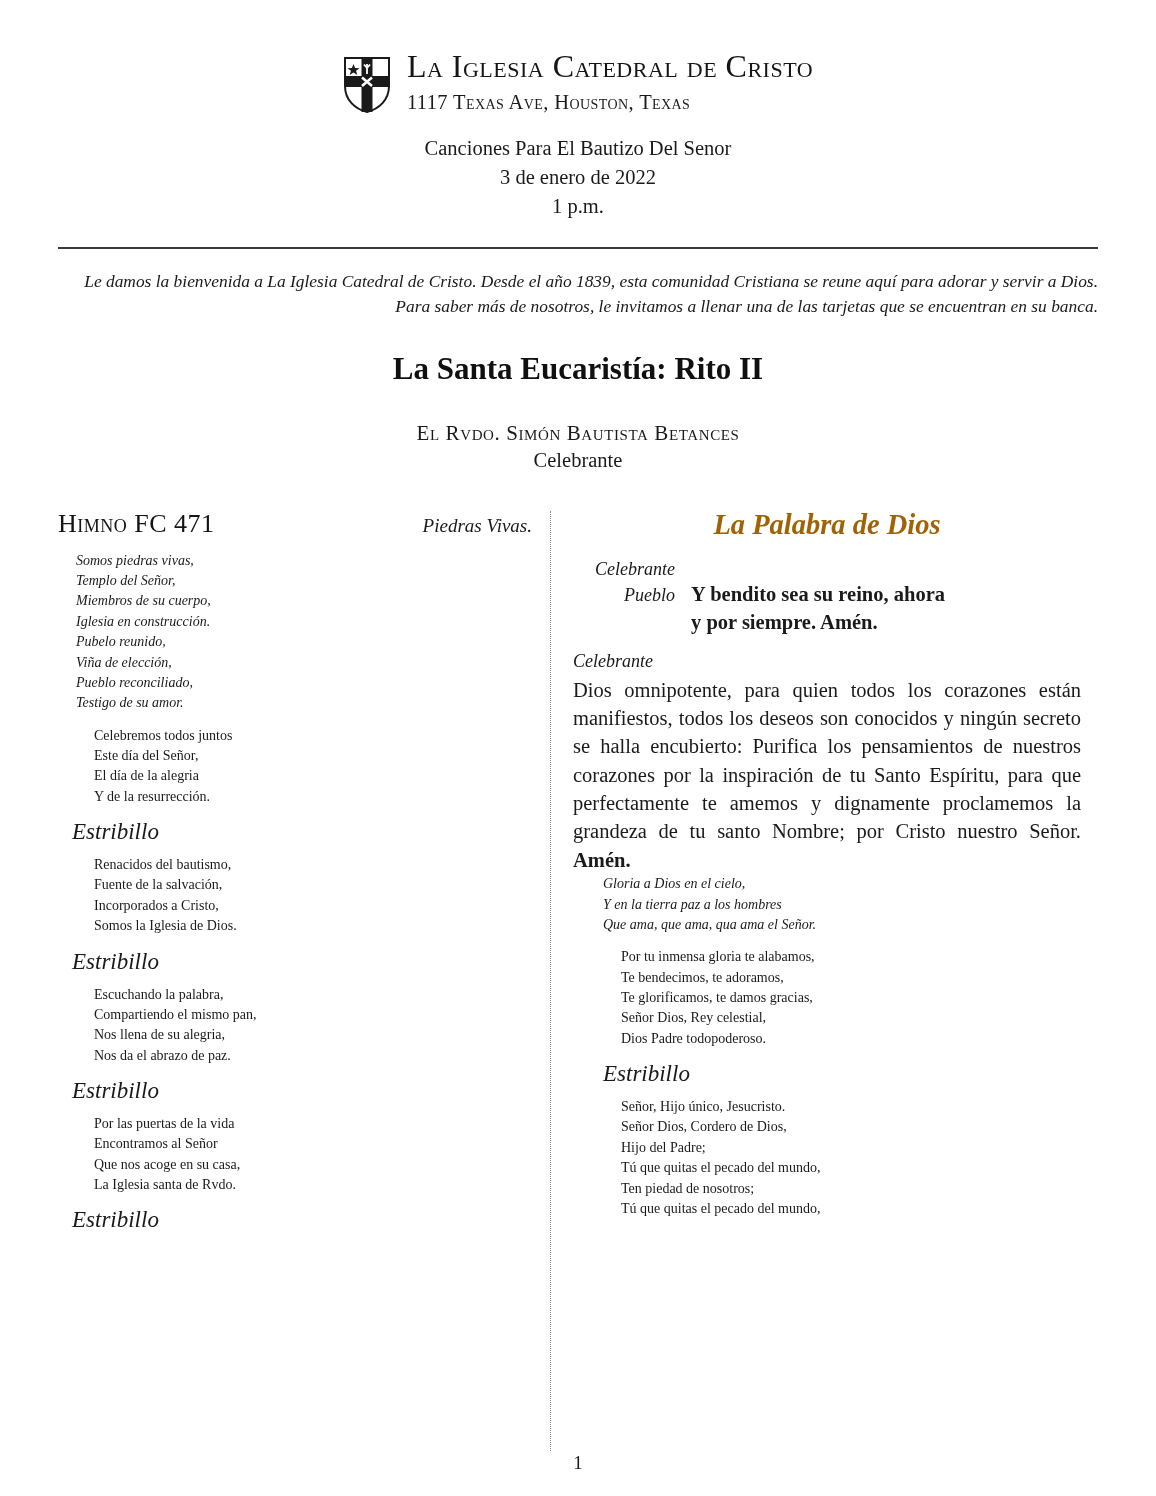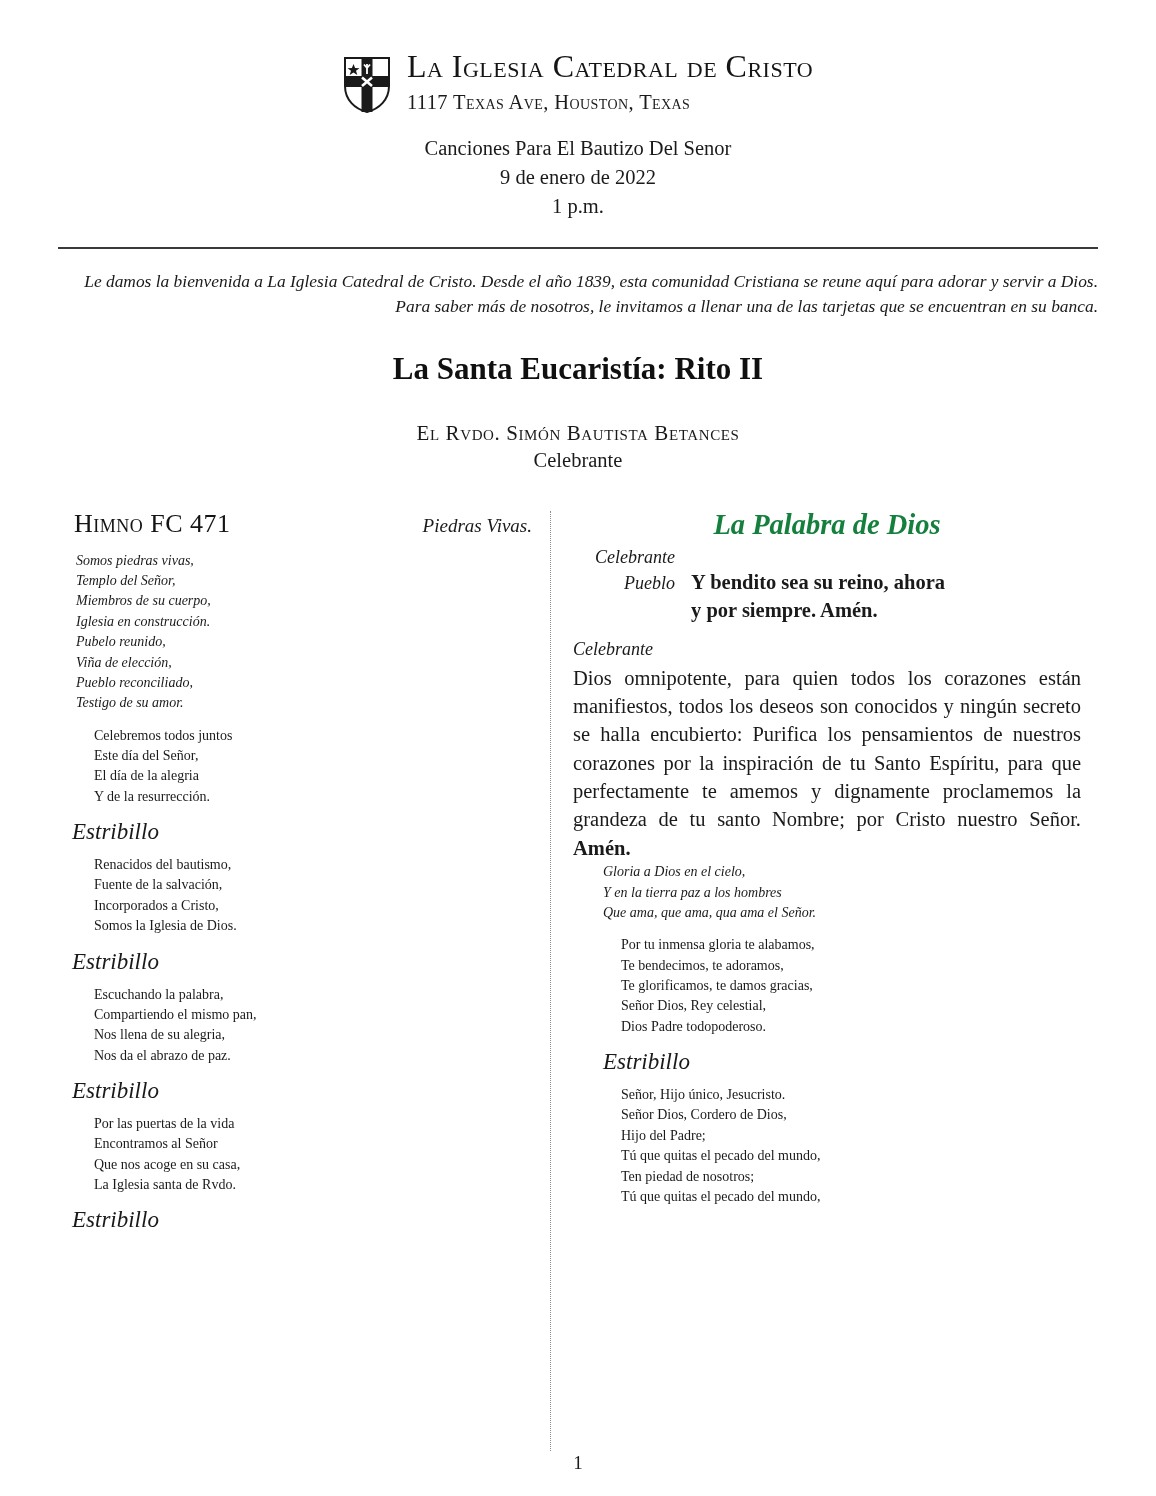--- a/index.html
+++ b/index.html
@@ -149,36 +149,35 @@
     display: flex;
     align-items: baseline;
     justify-content: space-between;
     margin-bottom: 12px;
   }
   .sec-head .title {
     font-size: 26px;
     font-variant: small-caps;
     letter-spacing: 0.5px;
     color: #141414;
-    margin-left: 16px;
   }
   .sec-head .tune {
     font-size: 19px;
     font-style: italic;
     color: #1a1a1a;
     margin-left: 42px;
   }
 
   .bigtitle {
     text-align: center;
     font-size: 28.5px;
     font-weight: bold;
     font-style: italic;
-    margin-bottom: 6px;
-    color: #15803d;
+    margin-bottom: 18px;
+    color: #a16207;
   }
 
   
   .verse {
     font-size: 14px;
     line-height: 1.455;
     color: #1a1a1a;
     margin: 0 0 12px 0;
   }
   .verse.italic { font-style: italic; }
@@ -263,21 +262,21 @@
       </span>
       <span class="masthead-text">
         <span class="church-name">La Iglesia Catedral de Cristo</span>
         <span class="church-address">1117 Texas Ave, Houston, Texas</span>
       </span>
     </div>
   </div>
 
   <div class="service-info">
     <div>Canciones Para El Bautizo Del Senor</div>
-    <div>9 de enero de 2022</div>
+    <div>3 de enero de 2022</div>
     <div>1 p.m.</div>
   </div>
 
   <hr class="rule">
 
   <div class="welcome">Le damos la bienvenida a La Iglesia Catedral de Cristo. Desde el año 1839, esta comunidad Cristiana se reune aquí para adorar y servir a Dios. Para saber más de nosotros, le invitamos a llenar una de las tarjetas que se encuentran en su banca.</div>
 
   <div class="main-title">La Santa Eucaristía: Rito II</div>
 
   <div class="celebrant-block">

